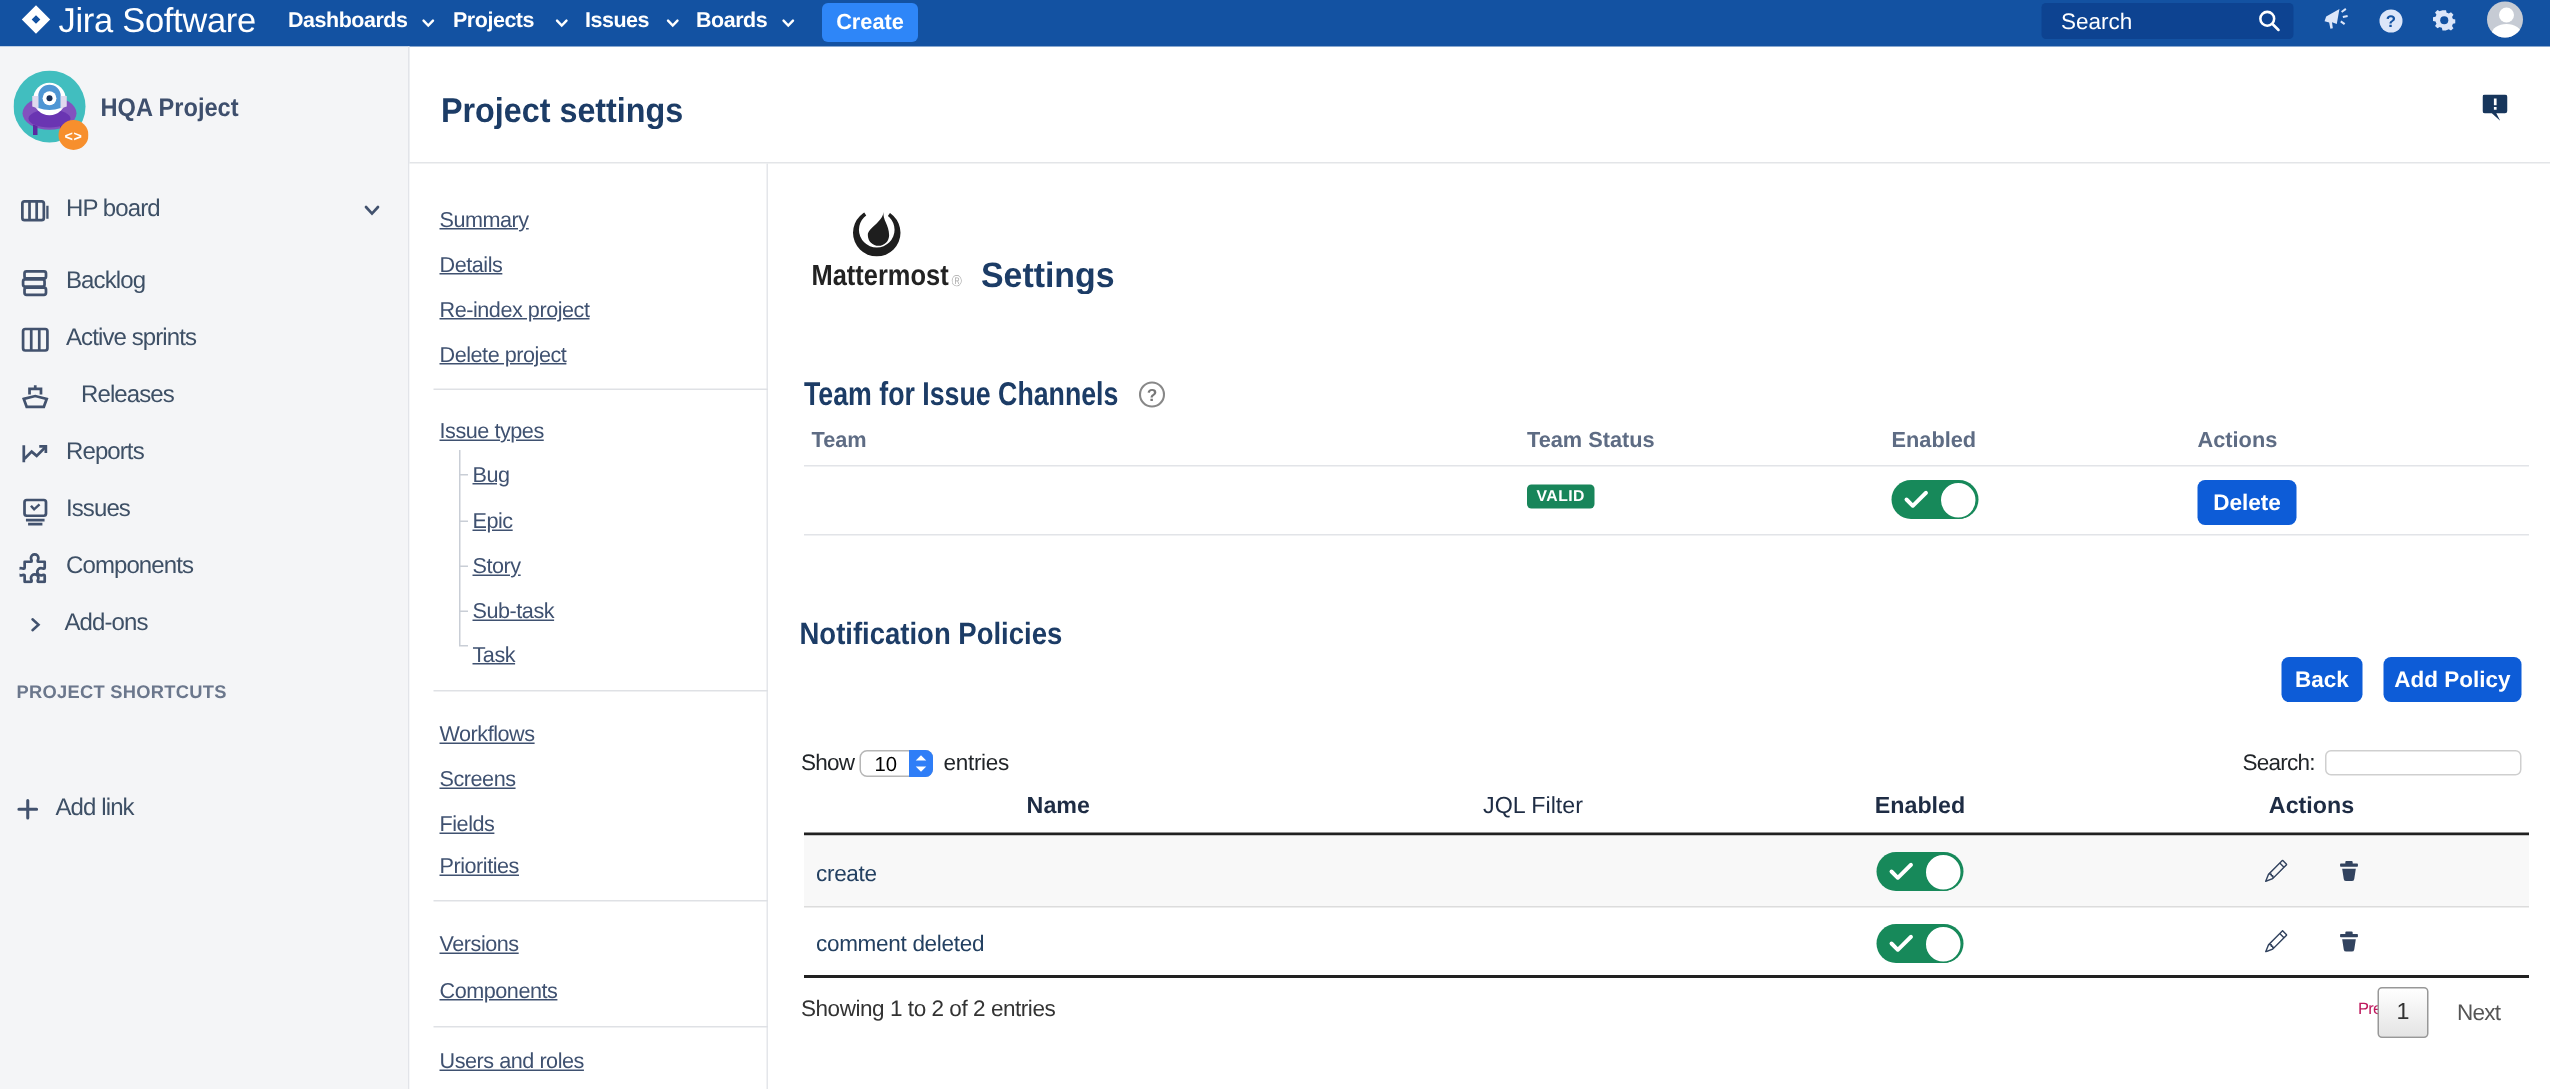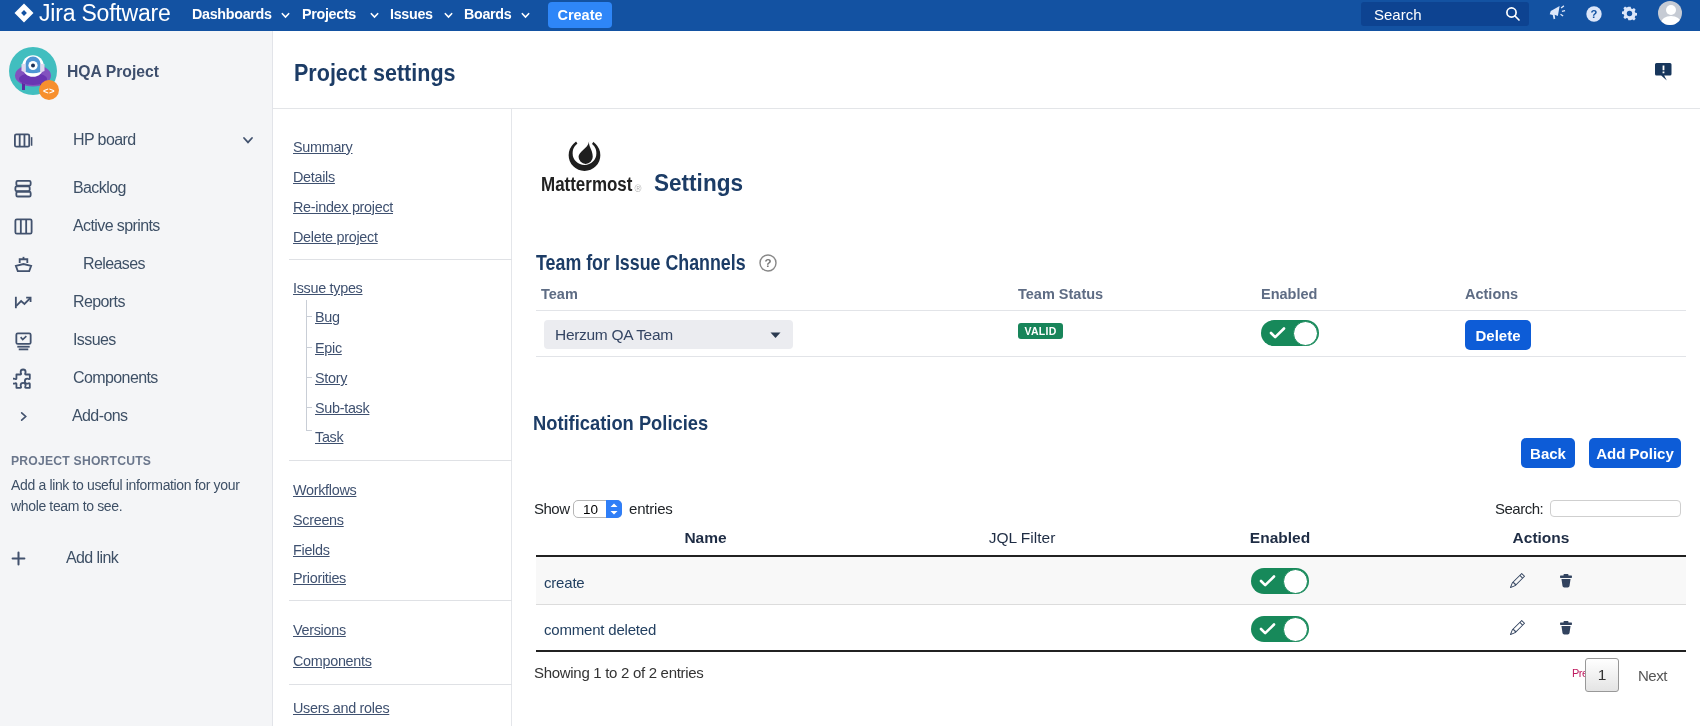--- a/index.html
+++ b/index.html
@@ -1,19 +1,19 @@
 <!DOCTYPE html>
 <html><head>
 <meta charset="utf-8">
 <style>
 html,body{margin:0;padding:0;background:#fff;}
 *{box-sizing:border-box;}
 #page{position:relative;width:1700px;height:726px;overflow:hidden;font-family:"Liberation Sans",sans-serif;background:#fff;}
 .abs{position:absolute;}
-.cy{display:flex;align-items:center;gap:29px;}
+.cy{display:flex;align-items:center;}
 
 #topbar{left:0;top:0;width:1700px;height:31px;background:#1352A2;}
 .navitem{color:#fff;font-size:14.3px;font-weight:600;letter-spacing:-0.3px;}
 .chev{width:9px;height:9px;margin-left:7px;}
 
 #sidebar{left:0;top:31px;width:273px;height:695px;background:#F4F5F7;border-right:1px solid #e2e4e9;}
 .sbitem{color:#3e5066;font-size:16px;letter-spacing:-0.6px;}
 .sbicon{width:21px;height:21px;}
 
 #innernav{left:273px;top:109px;width:239px;height:617px;background:#fff;border-right:1px solid #e4e6ea;}
@@ -164,22 +164,21 @@
         </svg>
       <span class="sbitem" style="margin-left:10px;">Components</span>
     </div>
     <div class="abs cy" style="left:18px;top:374px;height:22px;">
       <svg width="11" height="11" viewBox="0 0 12 12">
           <path d="M4 2 L8.4 6 L4 10" stroke="#42526E" stroke-width="1.8" fill="none" stroke-linecap="round"></path>
         </svg>
       <span class="sbitem" style="margin-left:14px;">Add-ons</span>
     </div>
     <div class="abs" style="left:11px;top:423px;color:#6B778C;font-size:12.2px;font-weight:bold;letter-spacing:0.2px;">PROJECT SHORTCUTS</div>
-    <div class="abs" style="left:11px;top:444px;width:240px;color:#3e5066;font-size:14px;letter-spacing:-0.35px;line-height:21px;">Add a link to useful information for your whole team to see.</div>
-    <div class="abs cy" style="left:11px;top:516px;height:22px;">
+    <div class="abs cy" style="left:11px;top:497px;height:22px;">
       <svg width="15" height="15" viewBox="0 0 14 14">
           <path d="M7 1.5 V12.5 M1.5 7 H12.5" stroke="#42526E" stroke-width="1.9" stroke-linecap="round"></path>
         </svg>
       <span class="sbitem" style="margin-left:11px;">Add link</span>
     </div>
   </div>
   <div id="innernav" class="abs"></div>
   <div class="abs" style="left:294px;top:60px;color:#1C3C66;font-size:23px;font-weight:bold;transform:scaleX(0.936);transform-origin:left top;">Project settings</div>
   <svg class="abs" style="left:1655px;top:63px;" width="17" height="18" viewBox="0 0 17 18">
       <path fill="#17365C" d="M1.5 0 h13.5 a1.5 1.5 0 0 1 1.5 1.5 v9.5 a1.5 1.5 0 0 1-1.5 1.5 H9.2 l2.6 5 -5.6-5 H1.5 A1.5 1.5 0 0 1 0 11 V1.5 A1.5 1.5 0 0 1 1.5 0 Z"></path>
@@ -227,26 +226,20 @@
       <circle cx="9" cy="9" r="8" fill="none" stroke="#888" stroke-width="1.4"></circle>
       <text x="9" y="13.2" text-anchor="middle" font-size="11.5" font-weight="bold" fill="#777" font-family="Liberation Sans">?</text>
     </svg>
 
   <div class="abs" style="left:541px;top:286px;color:#5E6C84;font-size:14.5px;font-weight:bold;">Team</div>
   <div class="abs" style="left:1018px;top:286px;color:#5E6C84;font-size:14.5px;font-weight:bold;">Team Status</div>
   <div class="abs" style="left:1261px;top:286px;color:#5E6C84;font-size:14.5px;font-weight:bold;">Enabled</div>
   <div class="abs" style="left:1465px;top:286px;color:#5E6C84;font-size:14.5px;font-weight:bold;">Actions</div>
   <div class="abs" style="left:536px;top:310px;width:1150px;height:1px;background:#e2e4e8;"></div>
   <div class="abs" style="left:536px;top:356px;width:1150px;height:1px;background:#e2e4e8;"></div>
-  <div class="abs cy" style="left:544px;top:320px;width:249px;height:29px;background:#EBECF0;border-radius:4px;">
-    <span style="margin-left:11px;color:#344563;font-size:15.5px;letter-spacing:-0.3px;">Herzum QA Team</span>
-    <svg class="abs" style="right:12px;top:12px;" width="11" height="7" viewBox="0 0 11 7">
-        <path d="M0.5 0.5 L5.5 6 L10.5 0.5 Z" fill="#2b3a50"></path>
-      </svg>
-  </div>
   <div class="abs" style="left:1018px;top:323px;width:45px;height:16px;background:#18855A;border-radius:3px;color:#fff;font-size:10.5px;font-weight:bold;display:flex;align-items:center;justify-content:center;letter-spacing:0.3px;">VALID</div>
   <div class="toggle" style="left:1261px;top:320px;">
     <svg width="17" height="14" viewBox="0 0 17 14">
         <path d="M2 7 L6.2 11.2 L15 2.5" stroke="#fff" stroke-width="2.6" fill="none" stroke-linecap="round" stroke-linejoin="round"></path>
       </svg>
     <div class="knob"></div>
   </div>
   <div class="bluebtn" style="left:1465px;top:320px;width:66px;height:30px;">Delete</div>
 
   <div class="abs" style="left:533px;top:410.5px;color:#1C3C66;font-size:20.5px;font-weight:bold;transform:scaleX(0.894);transform-origin:left top;">Notification Policies</div>

